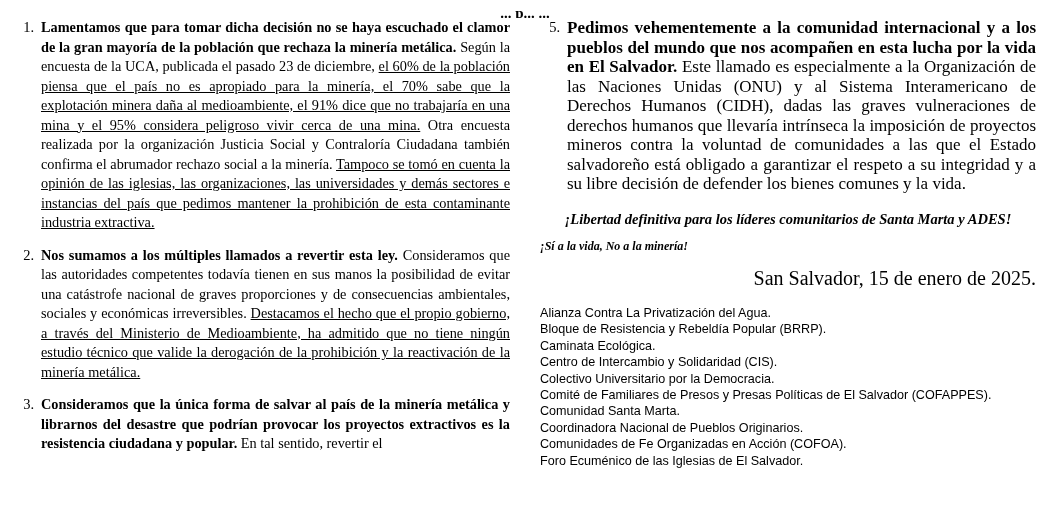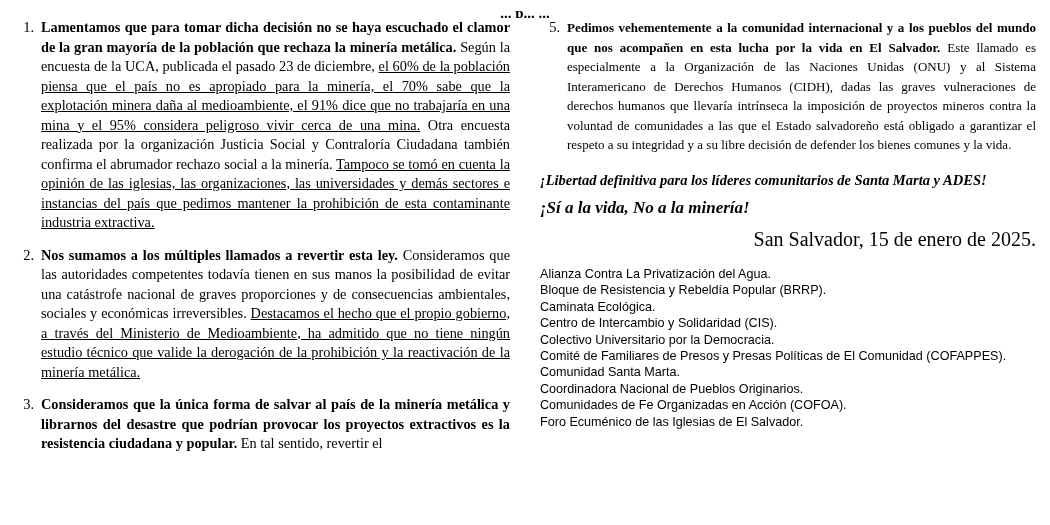--- a/index.html
+++ b/index.html
@@ -48,39 +48,39 @@
   .num {
     width: 20px;
     flex: 0 0 20px;
     text-align: right;
     padding-right: 7px;
     font-size: 14.5px;
     line-height: 19.5px;
   }
   .body {
     flex: 1 1 auto;
-    font-size: 13px;
+    font-size: 17px;
     line-height: 19.5px;
     text-align: justify;
     hyphens: auto;
   }
   .b { font-weight: bold; margin-top: 36px; }
   .u { text-decoration: underline; }
   .slogan {
     font-weight: bold;
     font-style: italic;
     font-size: 14.5px;
     line-height: 19.5px;
     margin-top: 16px;
-    text-align: left;
+    text-align: center;
   }
   .slogan2 {
     font-weight: bold;
     font-style: italic;
-    font-size: 17px;
+    font-size: 12px;
     line-height: 19.5px;
     margin-top: 8px;
     text-align: left;
   }
   .date {
     margin-top: 12px;
     text-align: right;
     font-size: 20px;
     line-height: 19.5px;
   }
@@ -131,21 +131,21 @@
       <div class="slogan">¡Libertad definitiva para los líderes comunitarios de Santa Marta y ADES!</div>
       <div class="slogan2">¡Sí a la vida, No a la minería!</div>
       <div class="date">San Salvador, 15 de enero de 2025.</div>
 
       <div class="orgs" id="orgs-list">
           <div>Alianza Contra La Privatización del Agua.</div>
           <div>Bloque de Resistencia y Rebeldía Popular (BRRP).</div>
           <div>Caminata Ecológica.</div>
           <div>Centro de Intercambio y Solidaridad (CIS).</div>
           <div>Colectivo Universitario por la Democracia.</div>
-          <div>Comité de Familiares de Presos y Presas Políticas de El Comunidad (COFAPPES).</div>
+          <div>Comité de Familiares de Presos y Presas Políticas de El Salvador (COFAPPES).</div>
           <div>Comunidad Santa Marta.</div>
           <div>Coordinadora Nacional de Pueblos Originarios.</div>
           <div>Comunidades de Fe Organizadas en Acción (COFOA).</div>
           <div>Foro Ecuménico de las Iglesias de El Salvador.</div>
         </div>
     </div>
 
   </div>
 </div>
 

